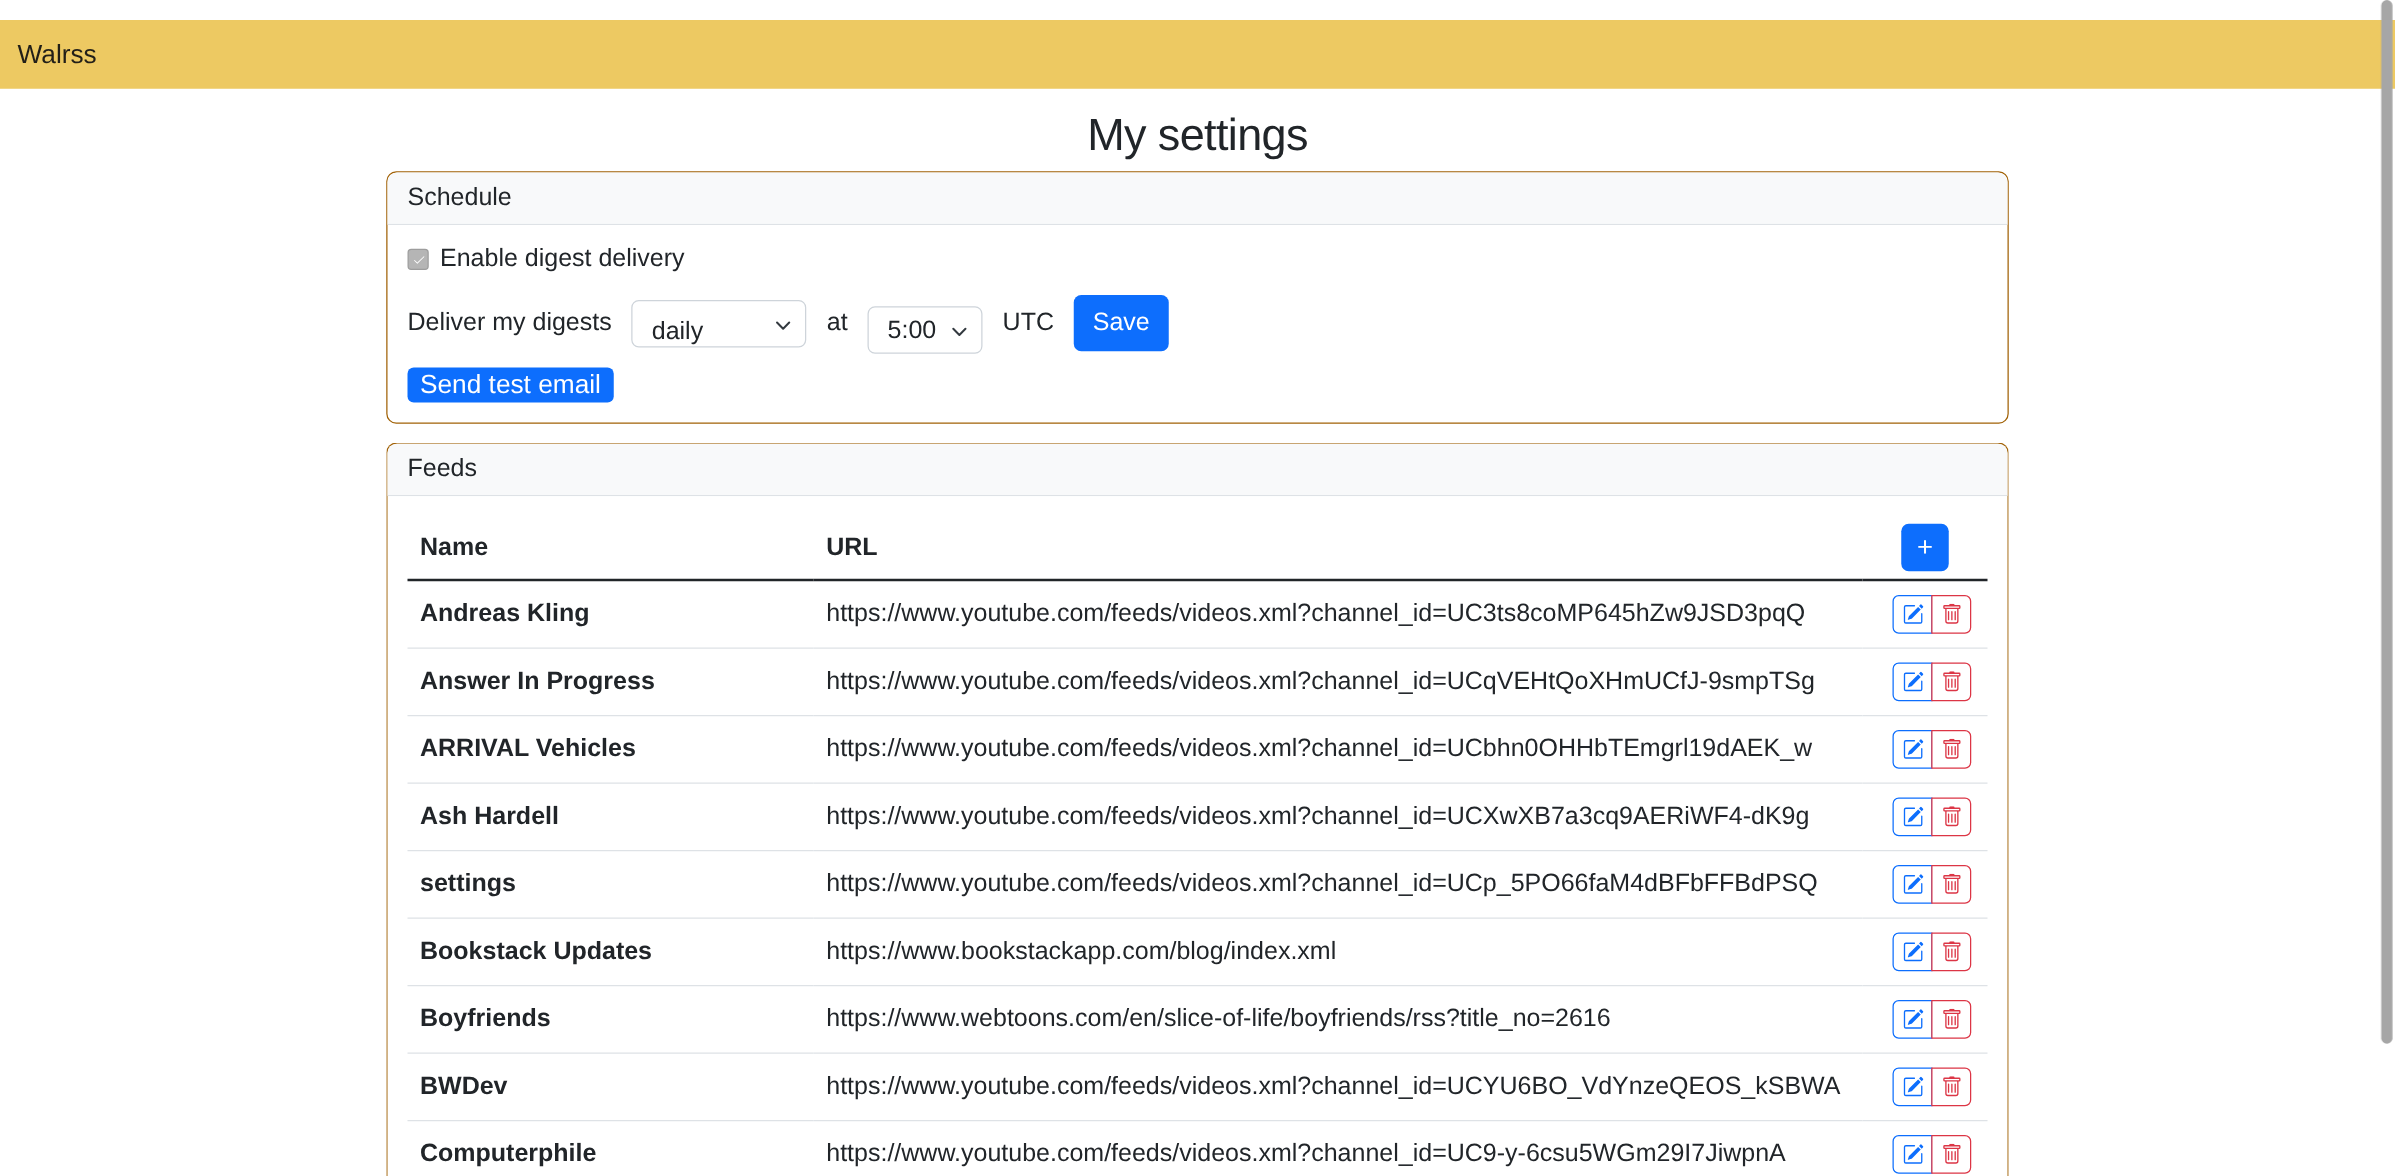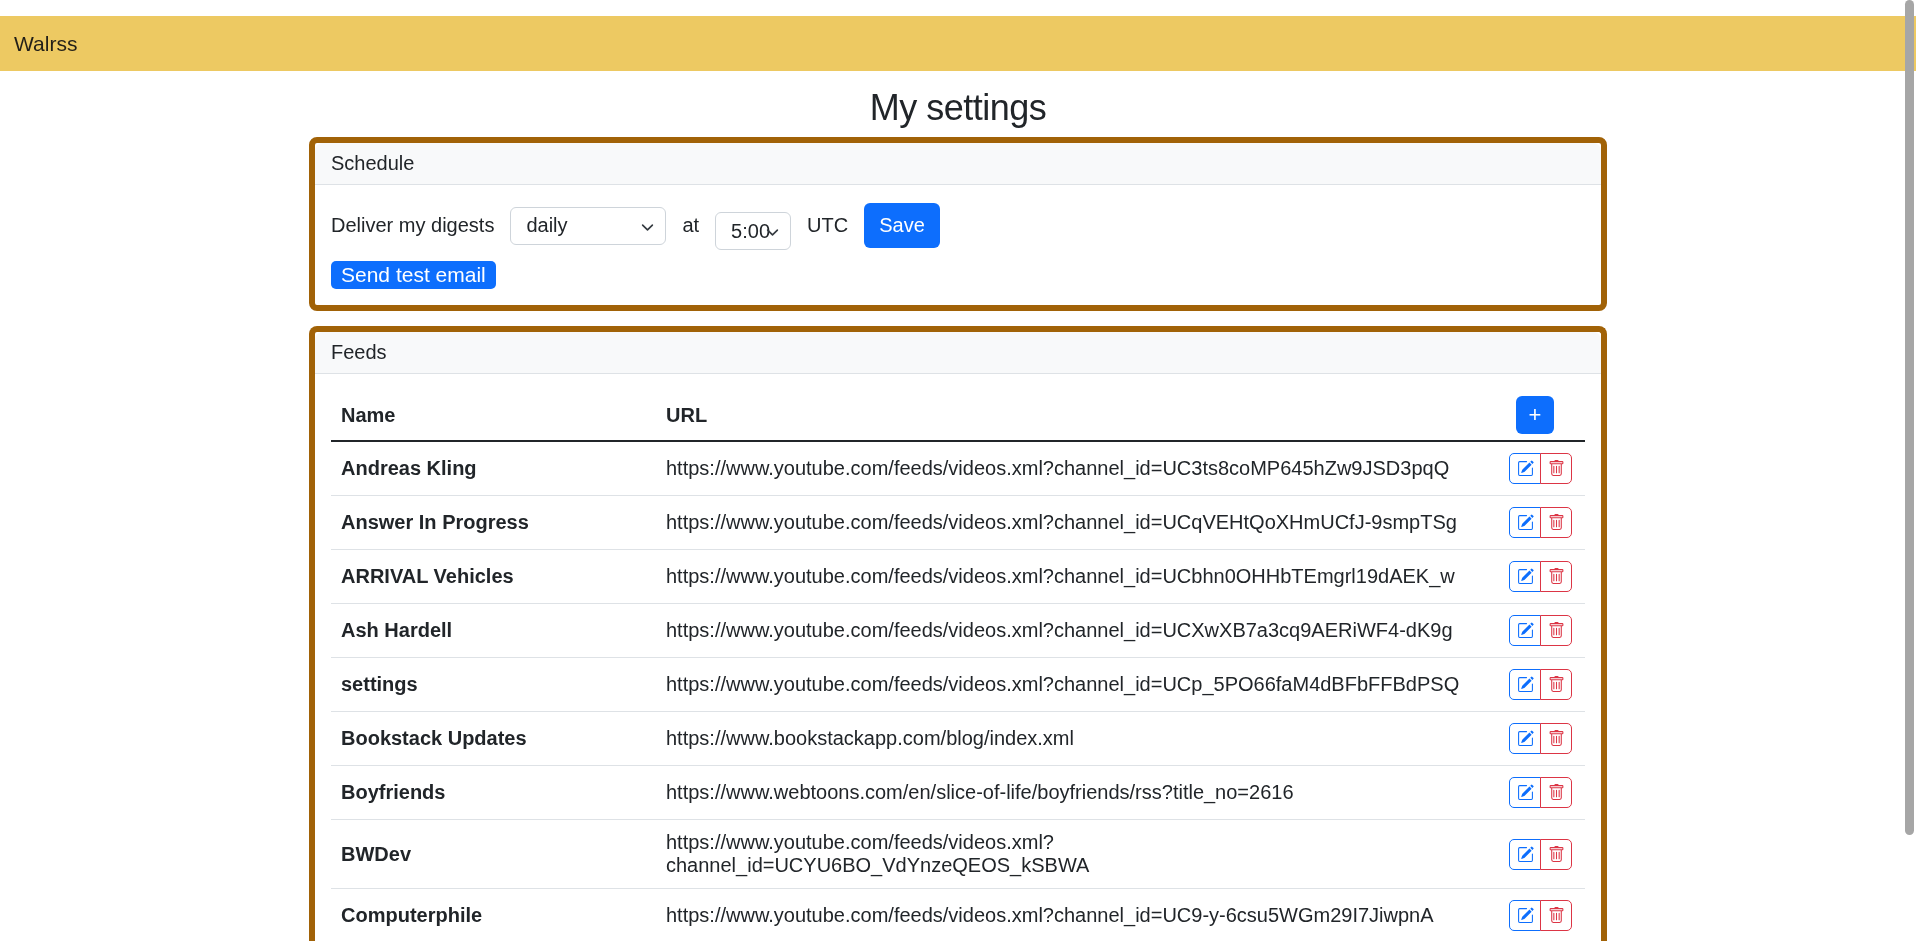--- a/index.html
+++ b/index.html
@@ -30,21 +30,21 @@
     font-size: 36px;
     font-weight: 500;
     line-height: 1.2;
     margin: 15px 0 8px;
     letter-spacing: -0.5px;
     text-align: center;
   }
 
   
   .card {
-    border: 6px solid #a16207;
+    border: 1px solid #a16207;
     border-radius: 8px;
     background: #fff;
   }
   .card-header {
     background: #f8f9fa;
     border-bottom: 1px solid #dee2e6;
     border-radius: 8px 8px 0 0;
     padding: 9px 16px;
     font-size: 20px;
     color: #212529;
@@ -67,22 +67,22 @@
   .select {
     height: 38px;
     border: 1px solid #ced4da;
     border-radius: 6px;
     background: #fff;
     display: inline-flex; align-items: center;
     padding: 0 36px 0 15px;
     position: relative;
     cursor: default;
   }
-  .select-frequency { width: 156px; }
-  .select-time { width: 76px; padding-right: 30px; margin-top: 11px; }
+  .select-frequency { width: 140px; align-items: flex-end; }
+  .select-time { width: 92px; padding-right: 30px; margin-top: 11px; }
   .select .chev { position: absolute; right: 11px; top: 13px; }
 
   .btn {
     display: inline-flex; align-items: center; justify-content: center;
     border: none; cursor: pointer;
     font-family: inherit;
   }
   .btn-primary {
     background: #0d6efd; color: #fff;
     font-size: 20px; height: 45px; padding: 0 15px;
@@ -148,20 +148,28 @@
 </header>
 
 <div class="container">
 
   <h1 class="page-title">My settings</h1>
 
   <section class="card">
     <div class="card-header">Schedule</div>
     <div class="card-body">
 
+      <div class="check-row">
+        <span class="checkbox">
+          <svg width="12" height="12" viewBox="0 0 16 16" fill="#ffffff">
+            <path d="M13.854 4.146a.5.5 0 0 1 0 .708l-7 7a.5.5 0 0 1-.708 0l-3-3a.5.5 0 1 1 .708-.708L6.5 10.793l6.646-6.647a.5.5 0 0 1 .708 0z"></path>
+          </svg>
+        </span>
+        <span>Enable digest delivery</span>
+      </div>
 
       <div class="form-row">
         <span>Deliver my digests</span>
         <span class="select select-frequency">
           <span>daily</span>
           <svg class="chev" width="13" height="13" viewBox="0 0 16 16" fill="none" stroke="#343a40" stroke-width="2" stroke-linecap="round" stroke-linejoin="round">
             <path d="M2 5l6 6 6-6"></path>
           </svg>
         </span>
         <span>at</span>

